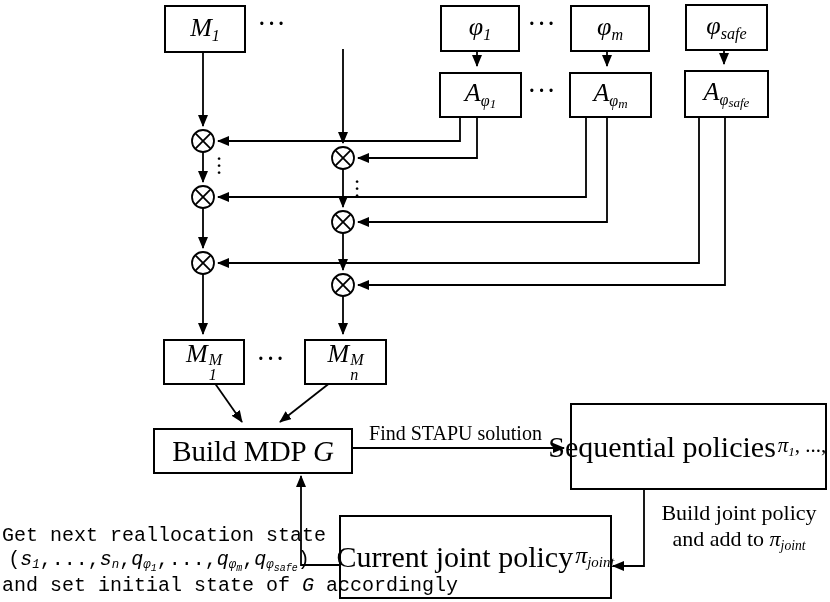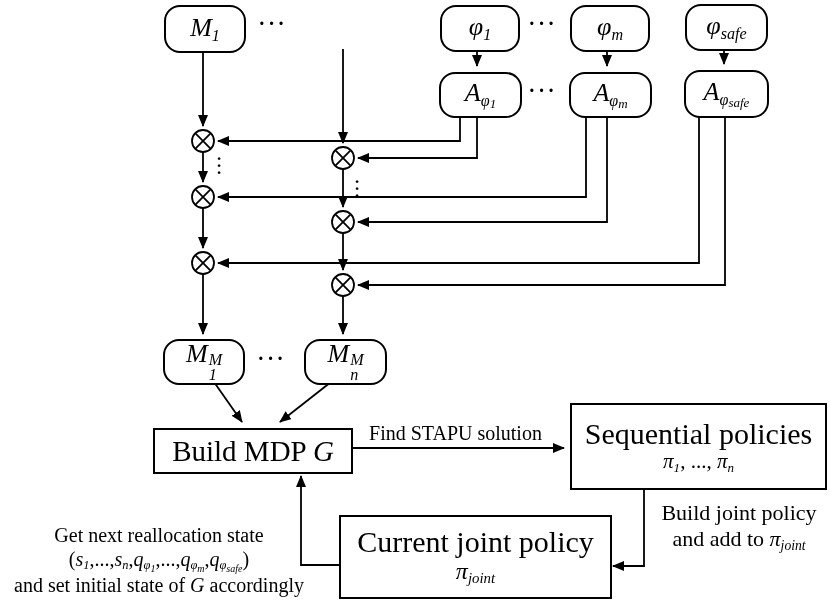--- a/index.html
+++ b/index.html
@@ -3,41 +3,41 @@
 <meta charset="utf-8">
 <style>
   html,body{margin:0;padding:0;background:#ffffff;}
   .stage{position:relative;width:830px;height:602px;background:#fff;overflow:hidden;
          font-family:"Liberation Serif","DejaVu Serif",serif;color:#000;}
   svg.wires{position:absolute;left:0;top:0;}
   .bx{position:absolute;background:#fff;border:2px solid #000;
       display:flex;align-items:center;justify-content:center;}
   .bx.big{border-width:2.5px;}
   .lab{white-space:nowrap;line-height:1;}
-  .f26{font-size:26px;border-radius:16px;}
+  .f26{font-size:26px;}
   .f29{font-size:29px;}
   .f30{font-size:30px;}
   .scr{font-style:italic;}
   .it{font-style:italic;}
   .sub{font-size:0.62em;font-style:italic;vertical-align:-0.28em;}
   .ssub{font-size:0.5em;font-style:italic;vertical-align:-0.55em;}
   .stk{display:inline-flex;flex-direction:column;align-items:flex-start;
        font-size:0.62em;font-style:italic;line-height:0.95;vertical-align:-0.15em;margin-left:1px;}
-  .twoline{flex-direction:column;justify-content:center;gap:2px;}
+  .twoline{flex-direction:row;justify-content:center;gap:2px;}
   .hdots{position:absolute;font-weight:bold;font-size:20px;letter-spacing:3px;
          display:flex;align-items:center;justify-content:center;}
   .vdots{position:absolute;display:flex;flex-direction:column;align-items:center;
          font-weight:bold;font-size:17px;line-height:7px;}
   .edge-label{position:absolute;text-align:center;margin-top:8px;}
   .edge-label .ln{white-space:nowrap;line-height:1.18;}
   .f20{font-size:20px;}
   .f22{font-size:22px;}
   .caption{position:absolute;left:2px;top:524px;width:314px;text-align:center;
            font-size:20px;line-height:1.18;}
-  .caption .ln{white-space:nowrap;}
+  .caption .ln{white-space:nowrap;font-family:Liberation Mono, monospace;}
 </style>
 </head>
 <body>
 
 <div class="stage">
 
   <svg class="wires" width="830" height="602" viewBox="0 0 830 602">
     <defs>
       <marker id="ah" markerUnits="userSpaceOnUse" markerWidth="14" markerHeight="12" refX="11" refY="5" orient="auto">
         <path d="M0,0 L12,5 L0,10 Z" fill="#000"></path>

